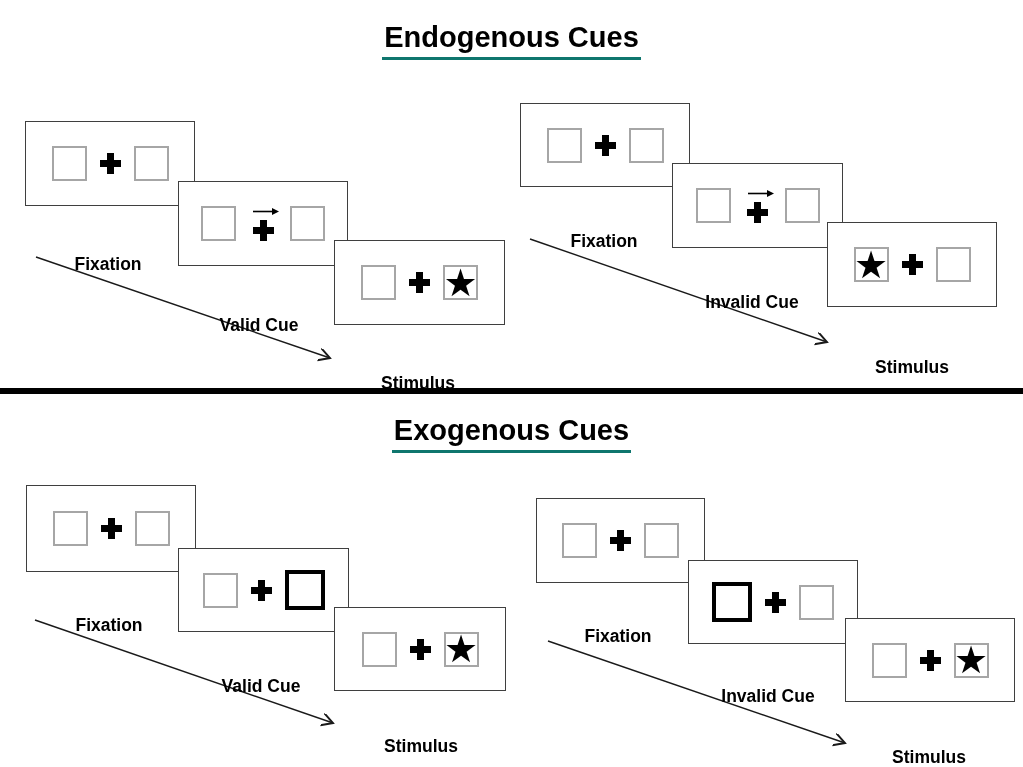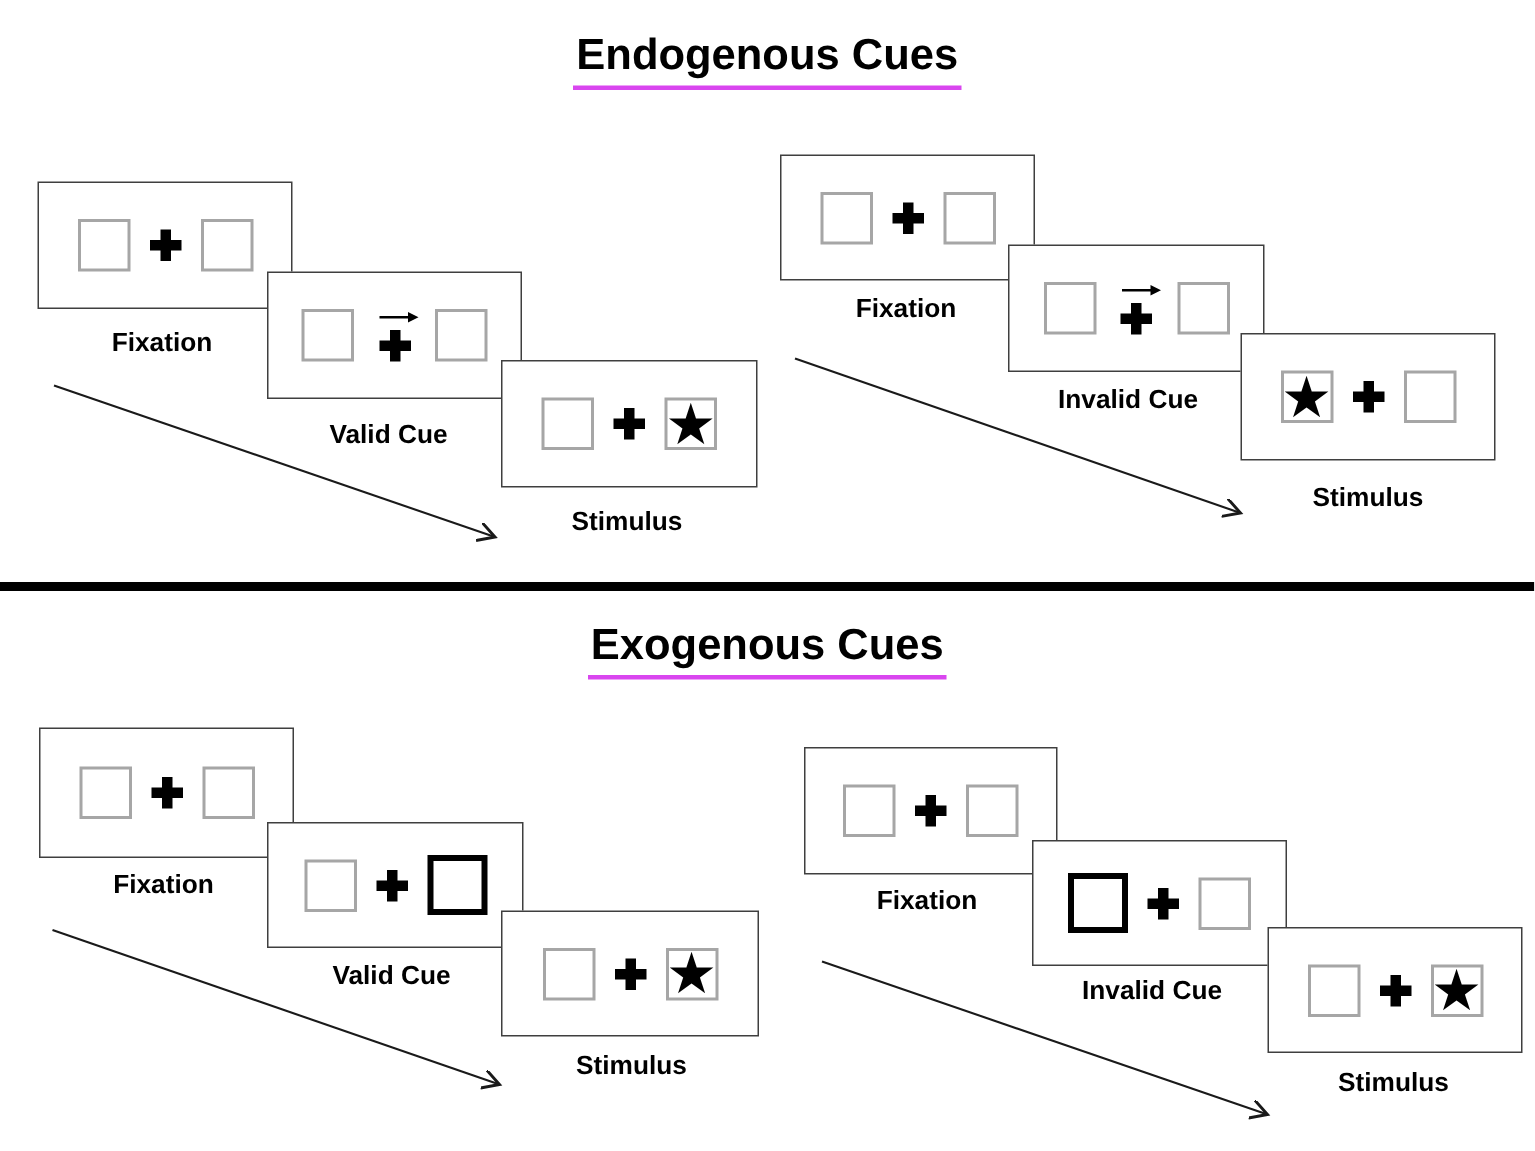--- a/index.html
+++ b/index.html
@@ -12,21 +12,21 @@
     overflow:hidden;
   }
   
   .section-title {
     position:absolute; left:0; width:100%;
     text-align:center;
   }
   .section-title span {
     display:inline-block;
     font-size:29px; font-weight:bold; color:#000;
-    border-bottom:3px solid #d946ef;
+    border-bottom:3px solid #0f766e;
     padding:0 2px 3px 2px;
     letter-spacing:0px;
   }
   .title-endo { top:21px; }
   .title-exo  { top:414px;text-decoration:underline; }
 
   
   .divider {
     position:absolute; left:0; top:388px;
     width:1023px; height:6px; background:#000;
@@ -70,20 +70,21 @@
   
   .cue-center { display:flex; flex-direction:column; align-items:center; gap:4px; flex:0 0 auto; }
   .cue-arrow { display:block; transform:translateX(3px); }
 
   
   .label {
     position:absolute;
     font-size:17.5px; font-weight:bold; color:#000;
     white-space:nowrap;
     transform:translateX(-50%);
+    margin-top:36px;
   }
   
   .diag { position:absolute; overflow:visible; }
 </style>
 </head>
 <body>
 
 <div class="slide">
 
   <div class="section-title title-endo">

